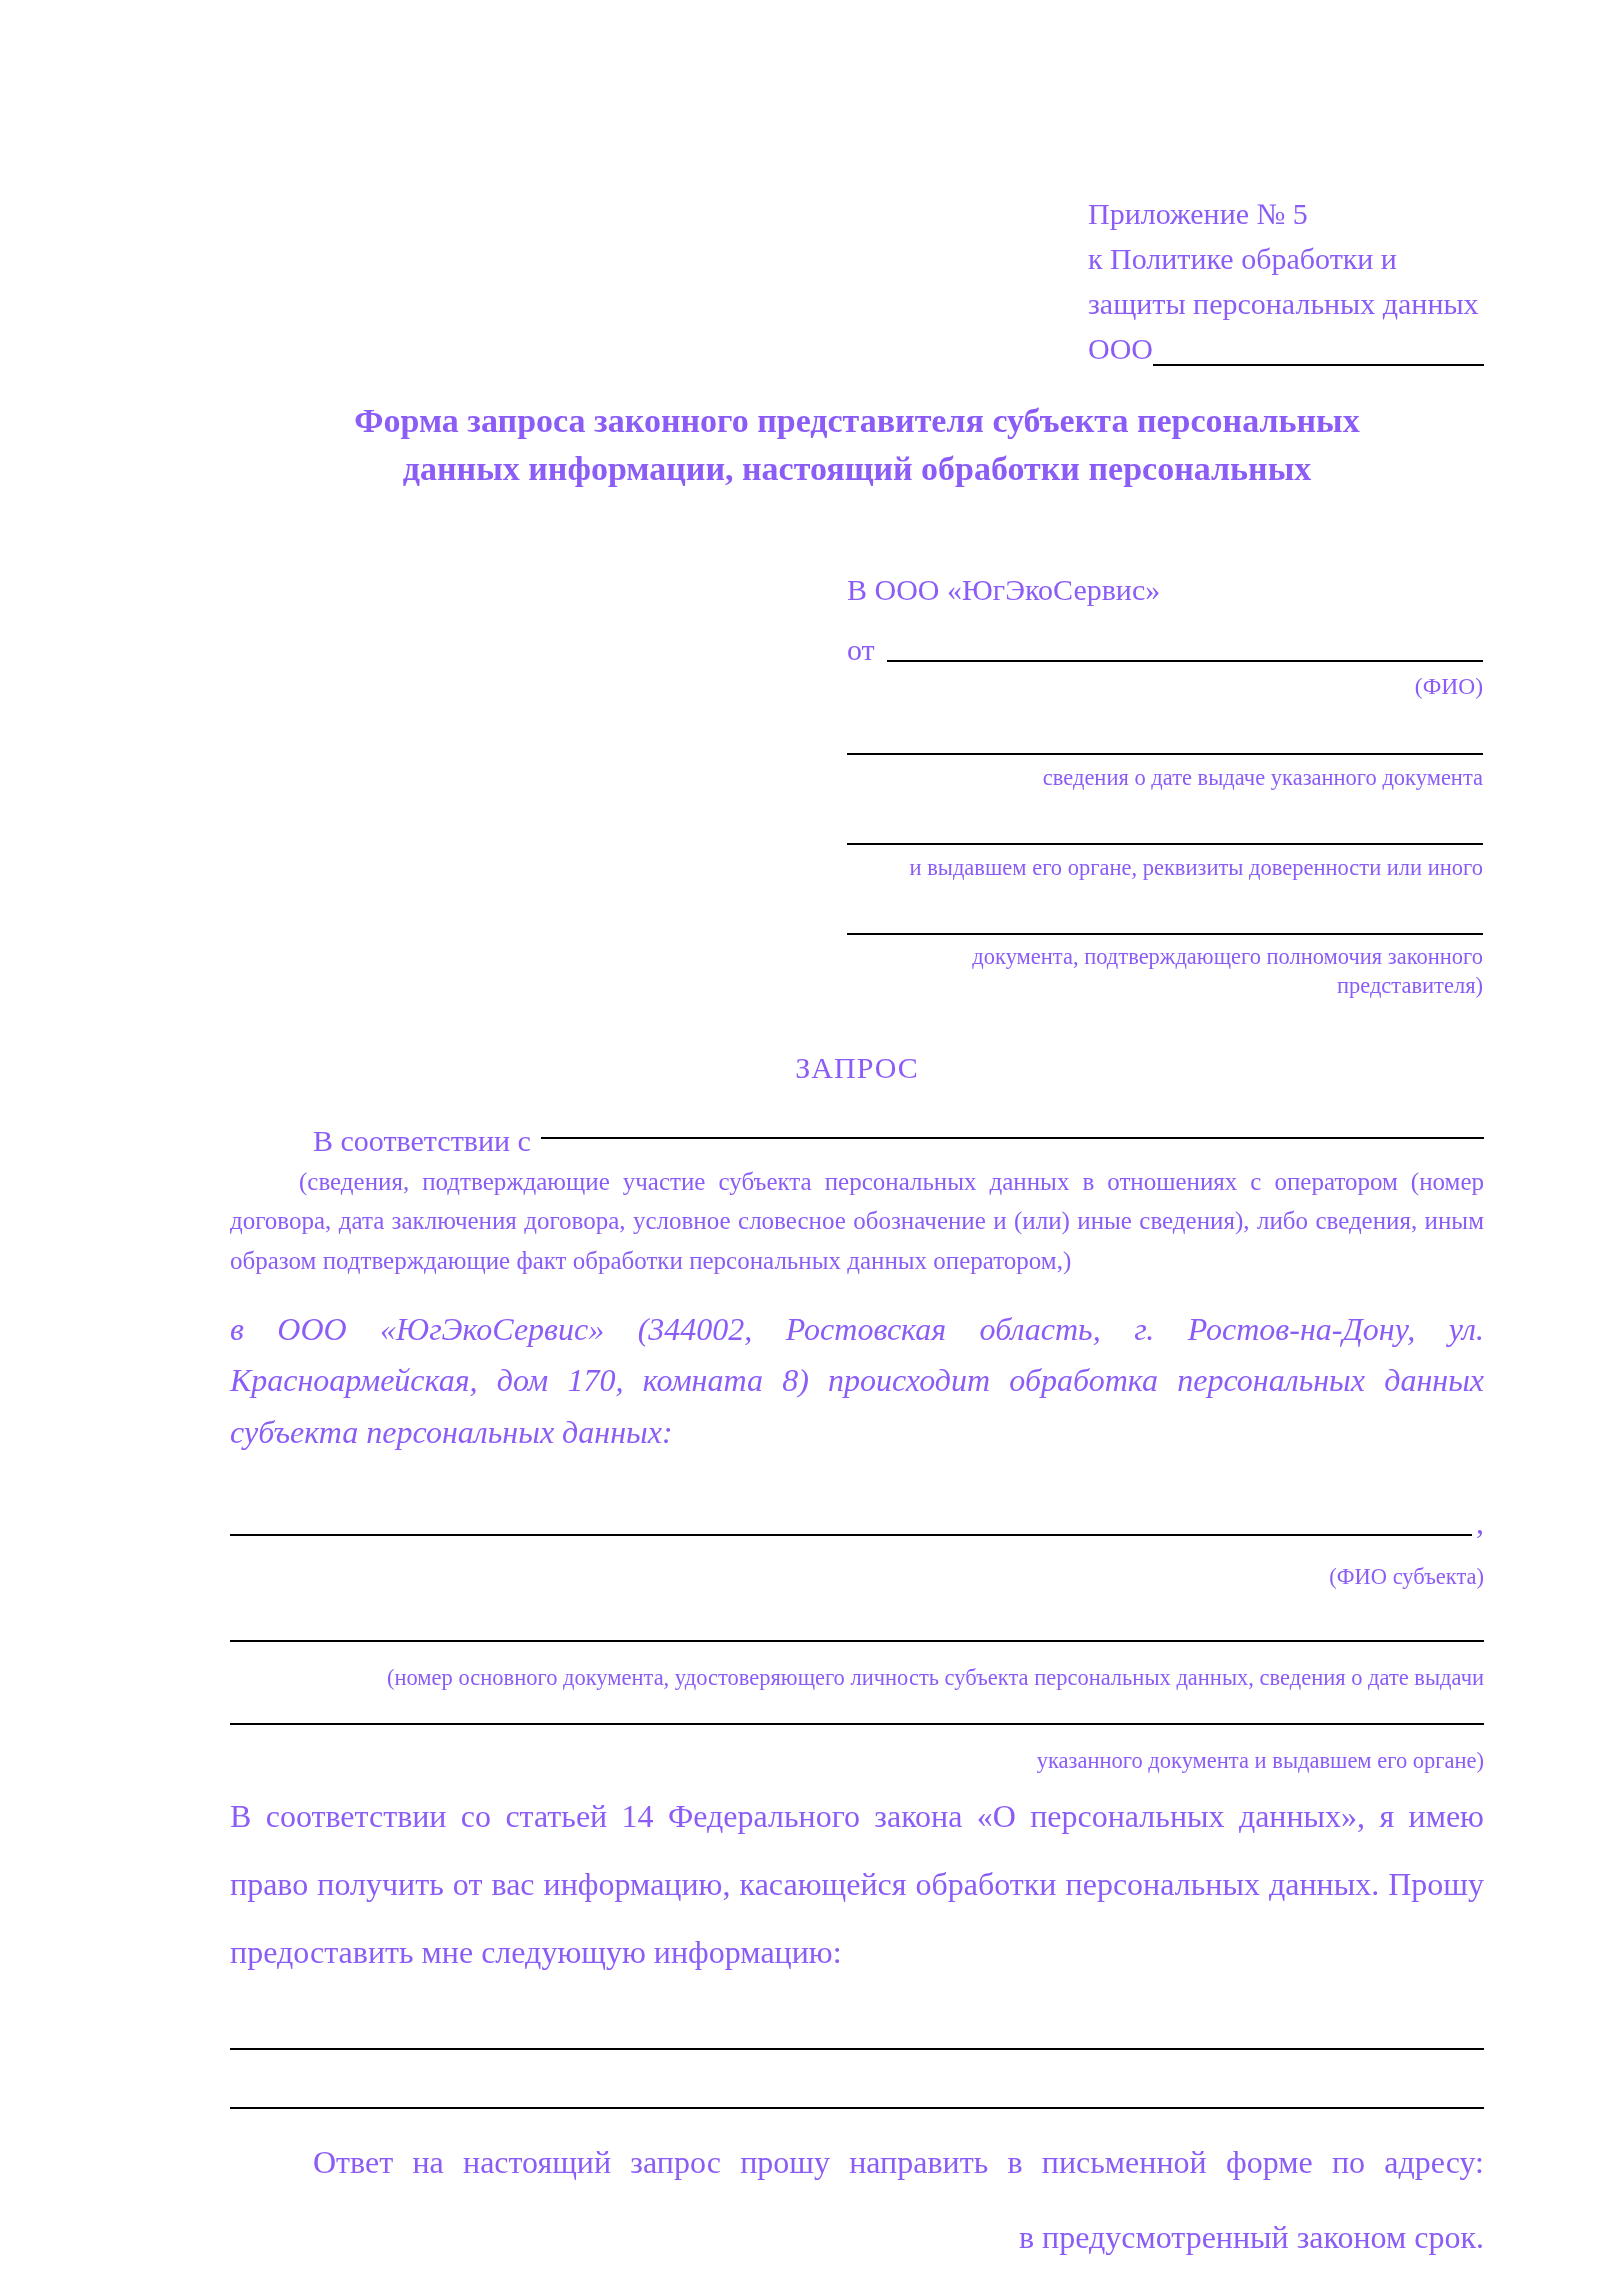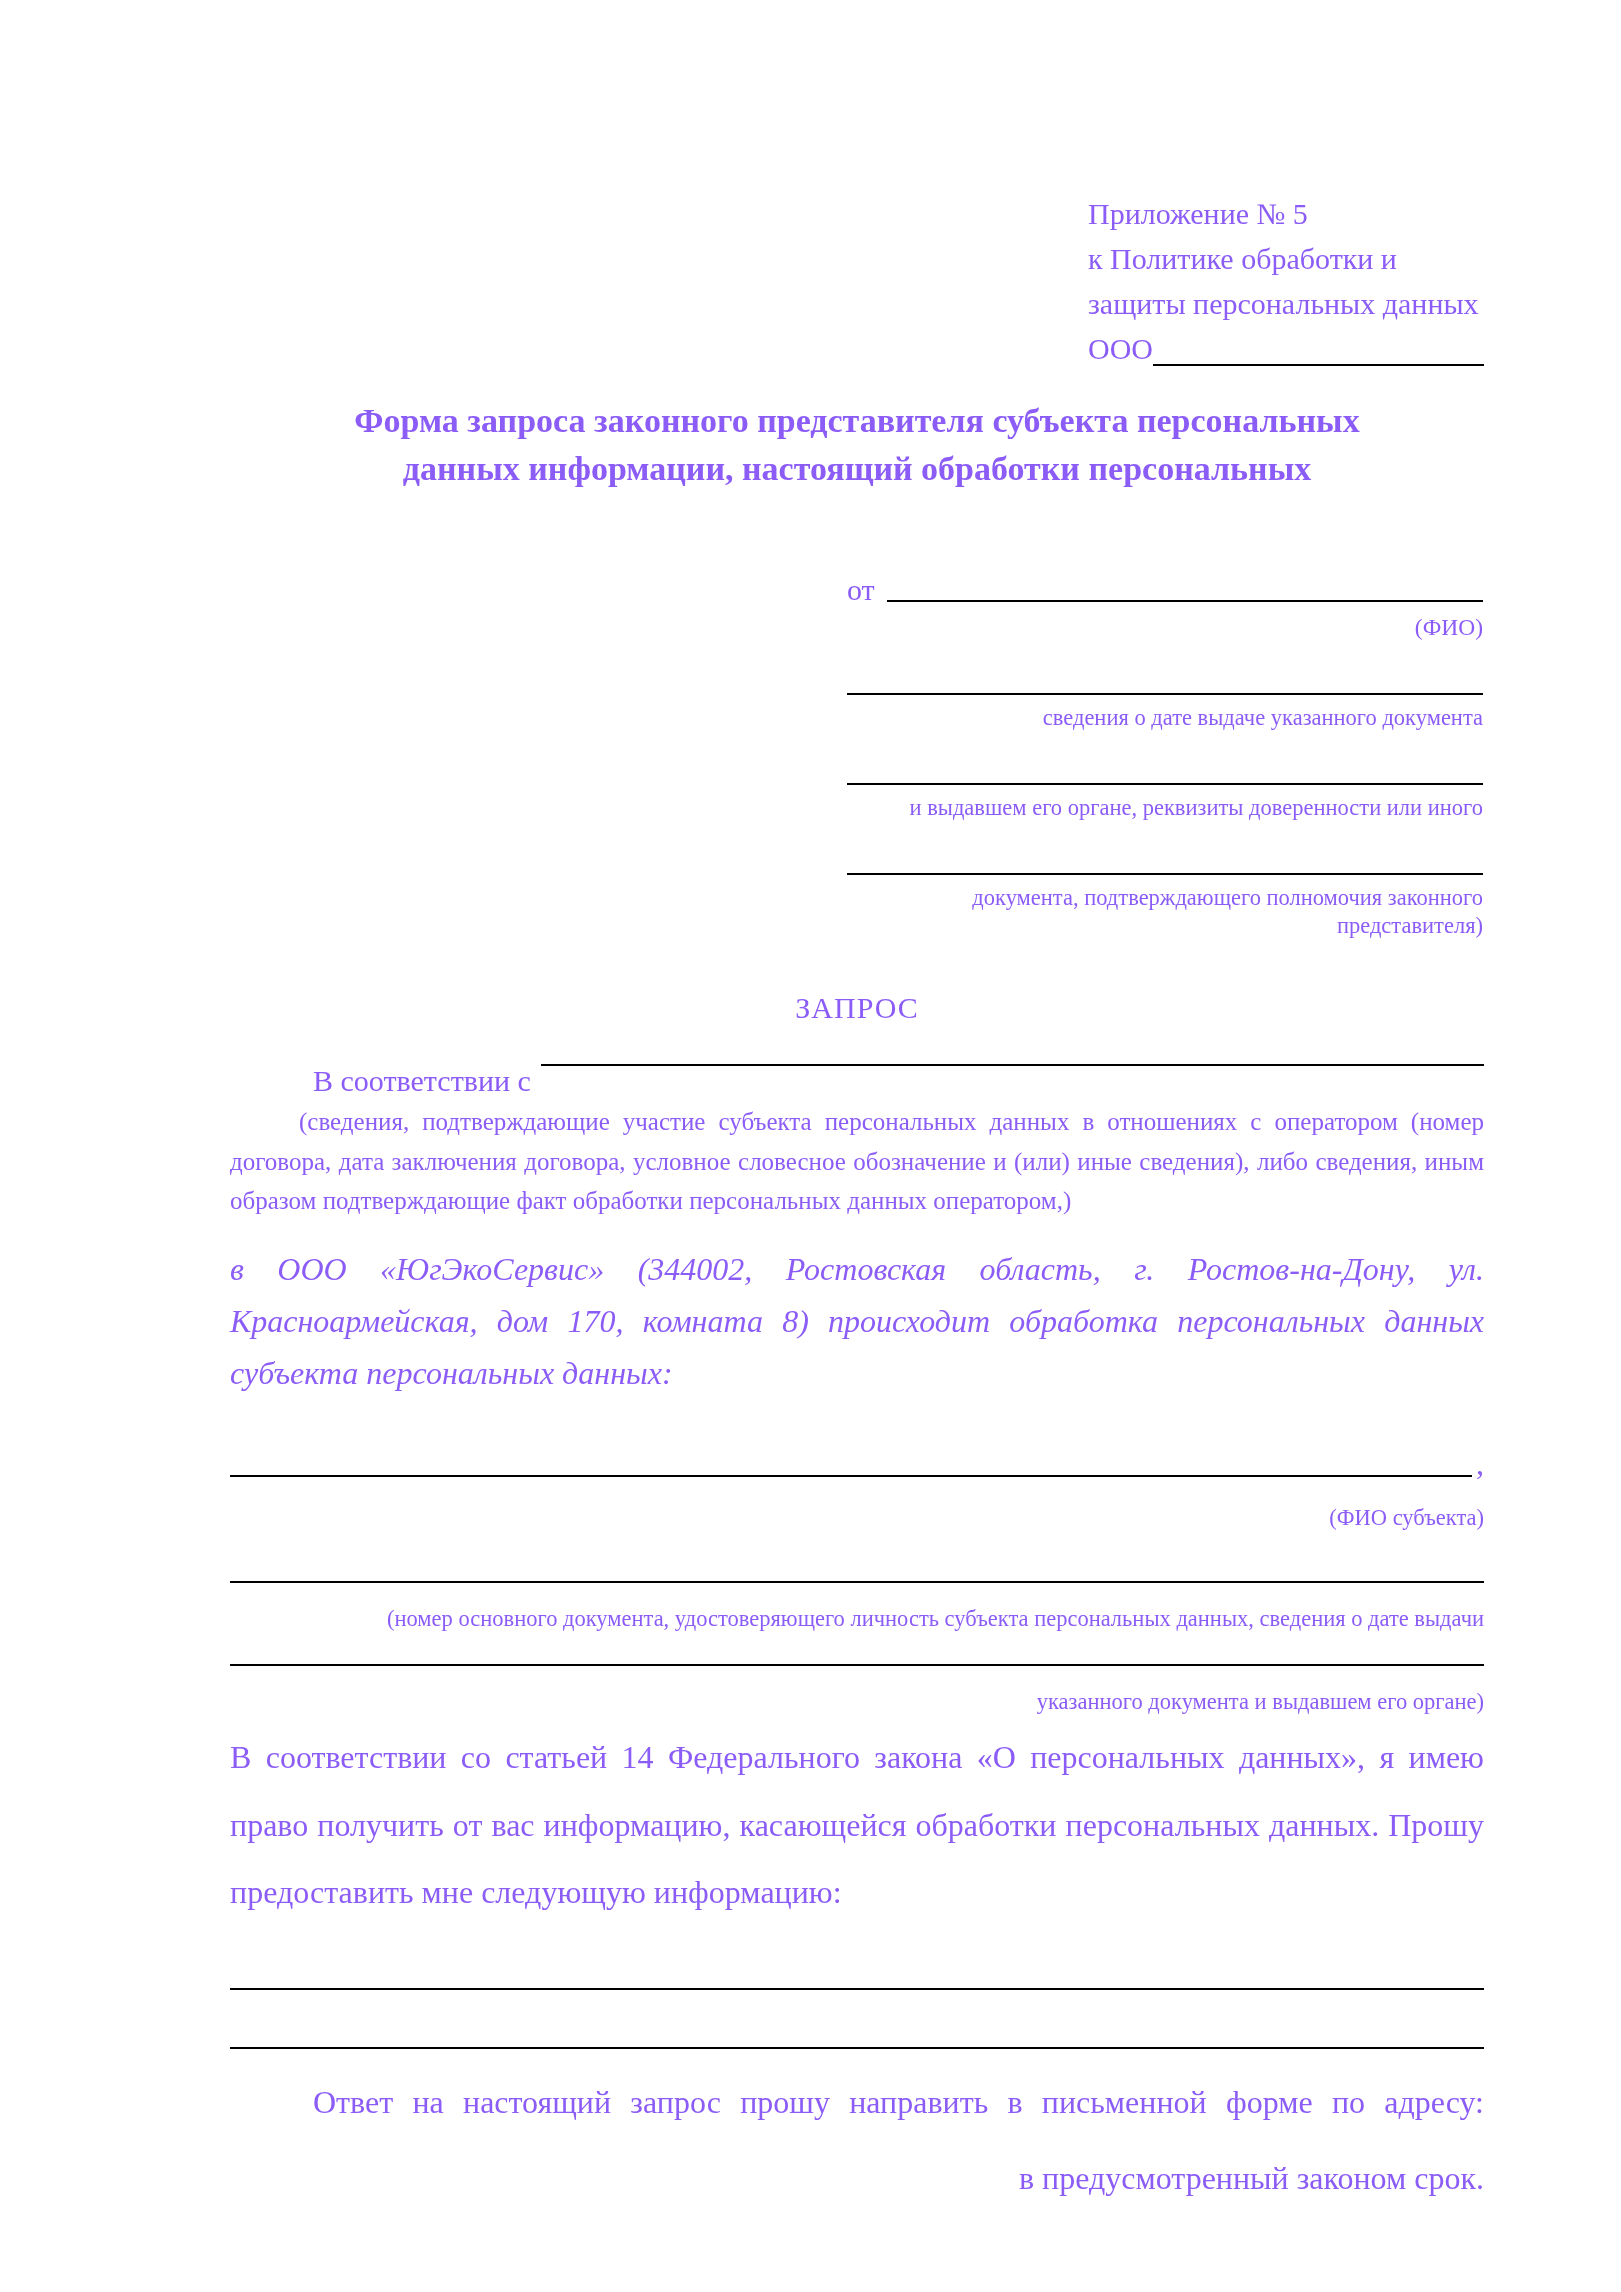--- a/index.html
+++ b/index.html
@@ -73,21 +73,21 @@
     margin-top: 51px;
     text-align: center;
     font-size: 30px;
     letter-spacing: 1px;
   }
 
   
   .according-row {
     margin-top: 39px;
     display: flex;
-    align-items: flex-start;
+    align-items: center;
     padding-left: 83px;
     font-size: 30px;
   }
   .according-row .label { white-space: nowrap; padding-right: 9.8px; }
 
   .note {
     font-size: 25px;
     line-height: 1.58;
     text-align: justify;
     text-indent: 69px;
@@ -155,20 +155,21 @@
         <span class="fill"></span>
       </div>
     </div>
 
     <div class="title">
       <div>Форма запроса законного представителя субъекта персональных</div>
       <div>данных информации, настоящий обработки персональных</div>
     </div>
 
     <div class="addressee">
+      <div class="to-line">В ООО «ЮгЭкоСервис»</div>
       <div class="from-row">
         <span class="label">от</span>
         <span class="fill"></span>
       </div>
       <div class="caption">(ФИО)</div>
 
       <div class="field-group">
         <div class="u-line"></div>
         <div class="caption">сведения о дате выдаче указанного документа</div>
       </div>

